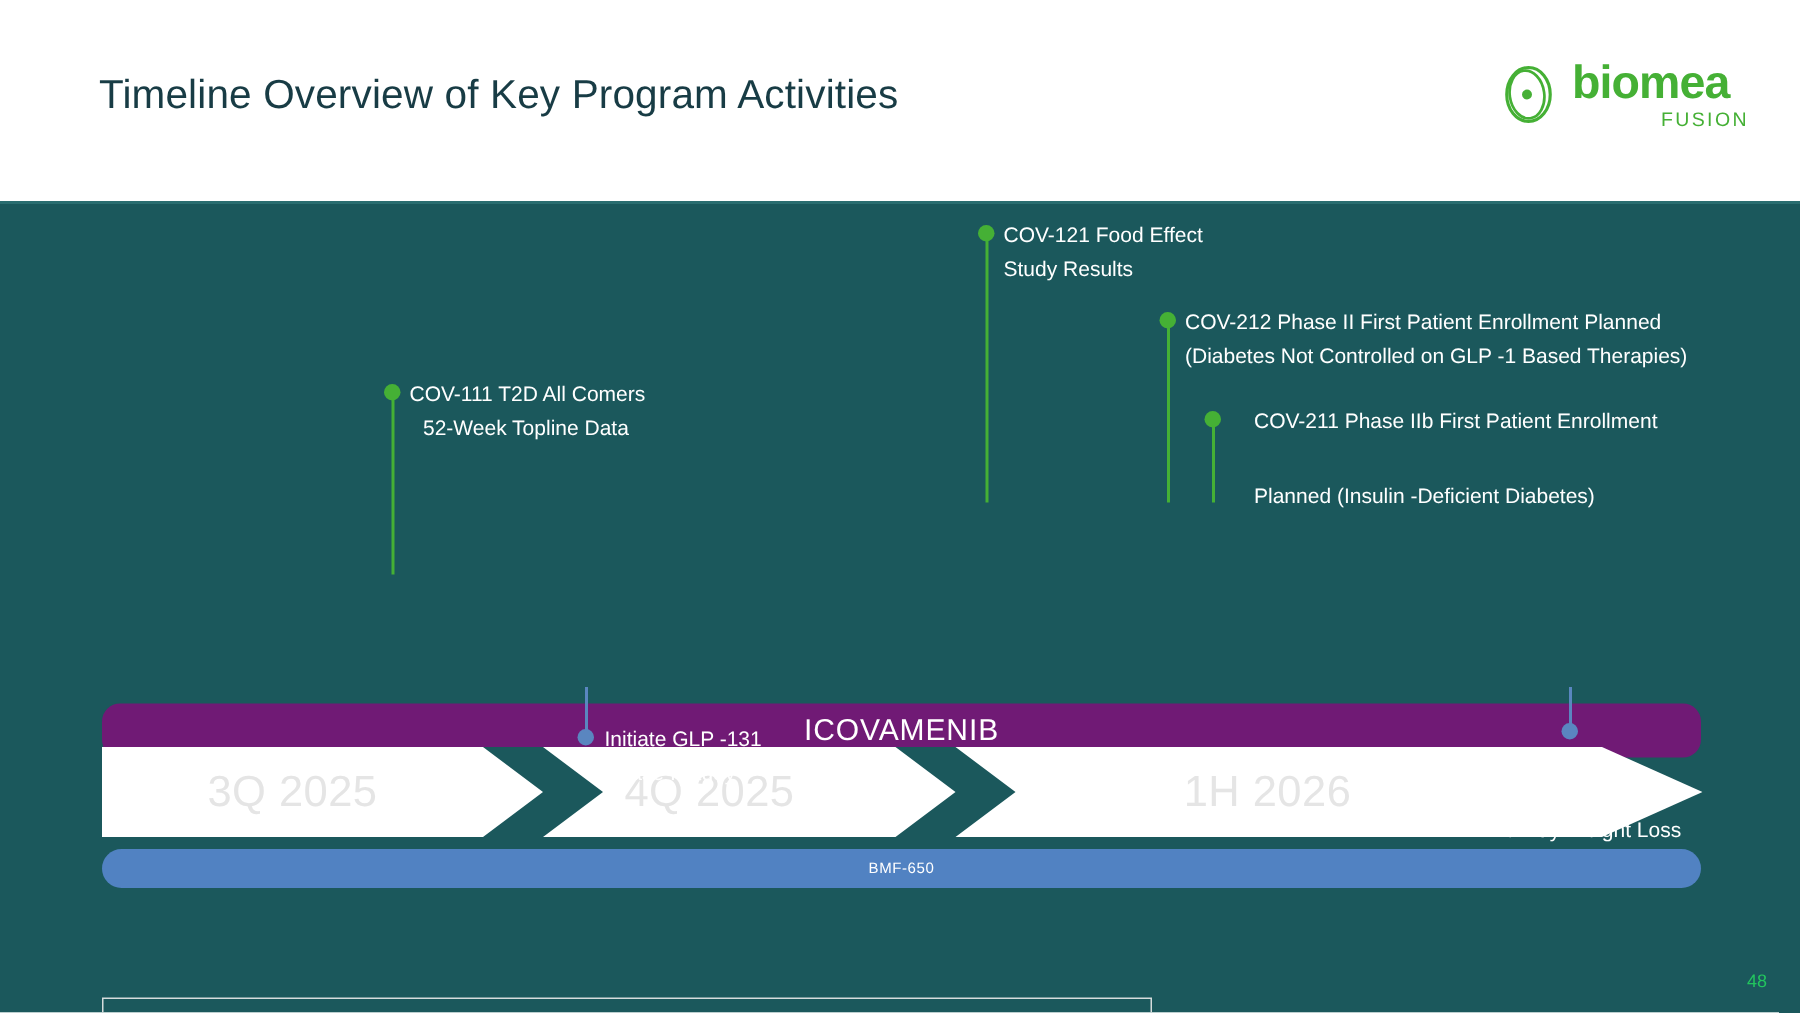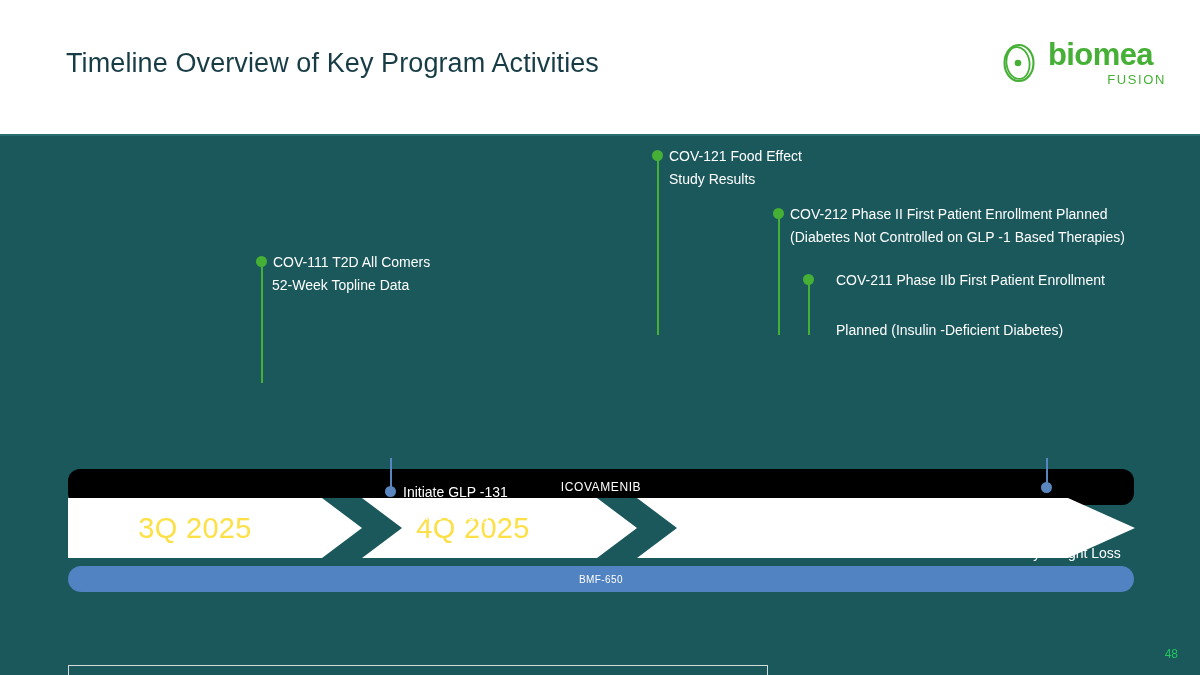--- a/index.html
+++ b/index.html
@@ -107,24 +107,24 @@
     white-space: nowrap;
   }
 
   
   #bar-green {
     position: absolute;
     left: 68px;
     top: 335px;
     width: 1066px;
     height: 36px;
-    background: #000000;
+    background: #701a75;
     border-radius: 12px;
     color: #ffffff;
-    font-size: 12px;
+    font-size: 20px;
     letter-spacing: 0.6px;
     display: flex;
     align-items: center;
     justify-content: center;
   }
   #bar-blue {
     position: absolute;
     left: 68px;
     top: 432px;
     width: 1066px;
@@ -149,21 +149,21 @@
   }
   #band svg { display: block; }
   .band-label {
     position: absolute;
     top: 364px;
     height: 60px;
     display: flex;
     align-items: center;
     justify-content: center;
     font-size: 29px;
-    color: #fde047;
+    color: #e5e5e5;
     letter-spacing: 0.3px;
   }
 
   
   #legend {
     position: absolute;
     left: 68px;
     top: 531px;
     width: 700px;
     height: 107px;
@@ -206,21 +206,21 @@
       <div class="stem" style="left:657px; top:22px; height:179px;"></div>
       <div class="dot" style="left:652px; top:16px;"></div>
       <div class="mtext" style="left:669px; top:11px;">COV-121 Food Effect</div>
       <div class="mtext" style="left:669px; top:34px;">Study Results</div>
     </div>
 
     <div class="milestone" style="left:0; top:0; width:1200px; height:210px;margin-top:48px;">
       <div class="stem" style="left:261px; top:80px; height:121px;"></div>
       <div class="dot" style="left:256px; top:74px;"></div>
       <div class="mtext" style="left:273px; top:69px;">COV-111 T2D All Comers</div>
-      <div class="mtext" style="left:272px; top:92px;">52-Week Topline Data</div>
+      <div class="mtext" style="left:282px; top:92px;">52-Week Topline Data</div>
     </div>
 
     <div class="milestone" style="left:0; top:0; width:1200px; height:210px;">
       <div class="stem" style="left:778px; top:80px; height:121px;"></div>
       <div class="dot" style="left:773px; top:74px;"></div>
       <div class="mtext" style="left:790px; top:69px;">COV-212 Phase II First Patient Enrollment Planned</div>
       <div class="mtext" style="left:790px; top:92px;">(Diabetes Not Controlled on GLP   -1 Based Therapies)</div>
     </div>
 
     <div class="milestone" style="left:0; top:0; width:1200px; height:210px;">
@@ -243,20 +243,23 @@
 
         <path d="M529,0 L569,0 L609,30 L569,60 L529,60 L569,30 Z" fill="#1b585c"></path>
       </svg>
     </div>
     <div class="band-label" style="left:68px; width:254px;">
       <span>3Q 2025</span>
     </div>
     <div class="band-label" style="left:348px; width:250px;">
       <span>4Q 2025</span>
     </div>
+    <div class="band-label" style="left:680px; width:330px;">
+      <span>1H 2026</span>
+    </div>
 
     <div id="bar-blue">
       <span>BMF-650</span>
     </div>
 
     <div class="milestone blue" style="left:0; top:0; width:1000px; height:200px;">
       <div class="stem" style="left:390px; top:324px; height:33px;"></div>
       <div class="dot" style="left:385px; top:352px;"></div>
       <div class="mtext" style="left:403px; top:347px;">Initiate GLP -131</div>
       <div class="mtext" style="left:403px; top:370px;">Phase I Study</div>

